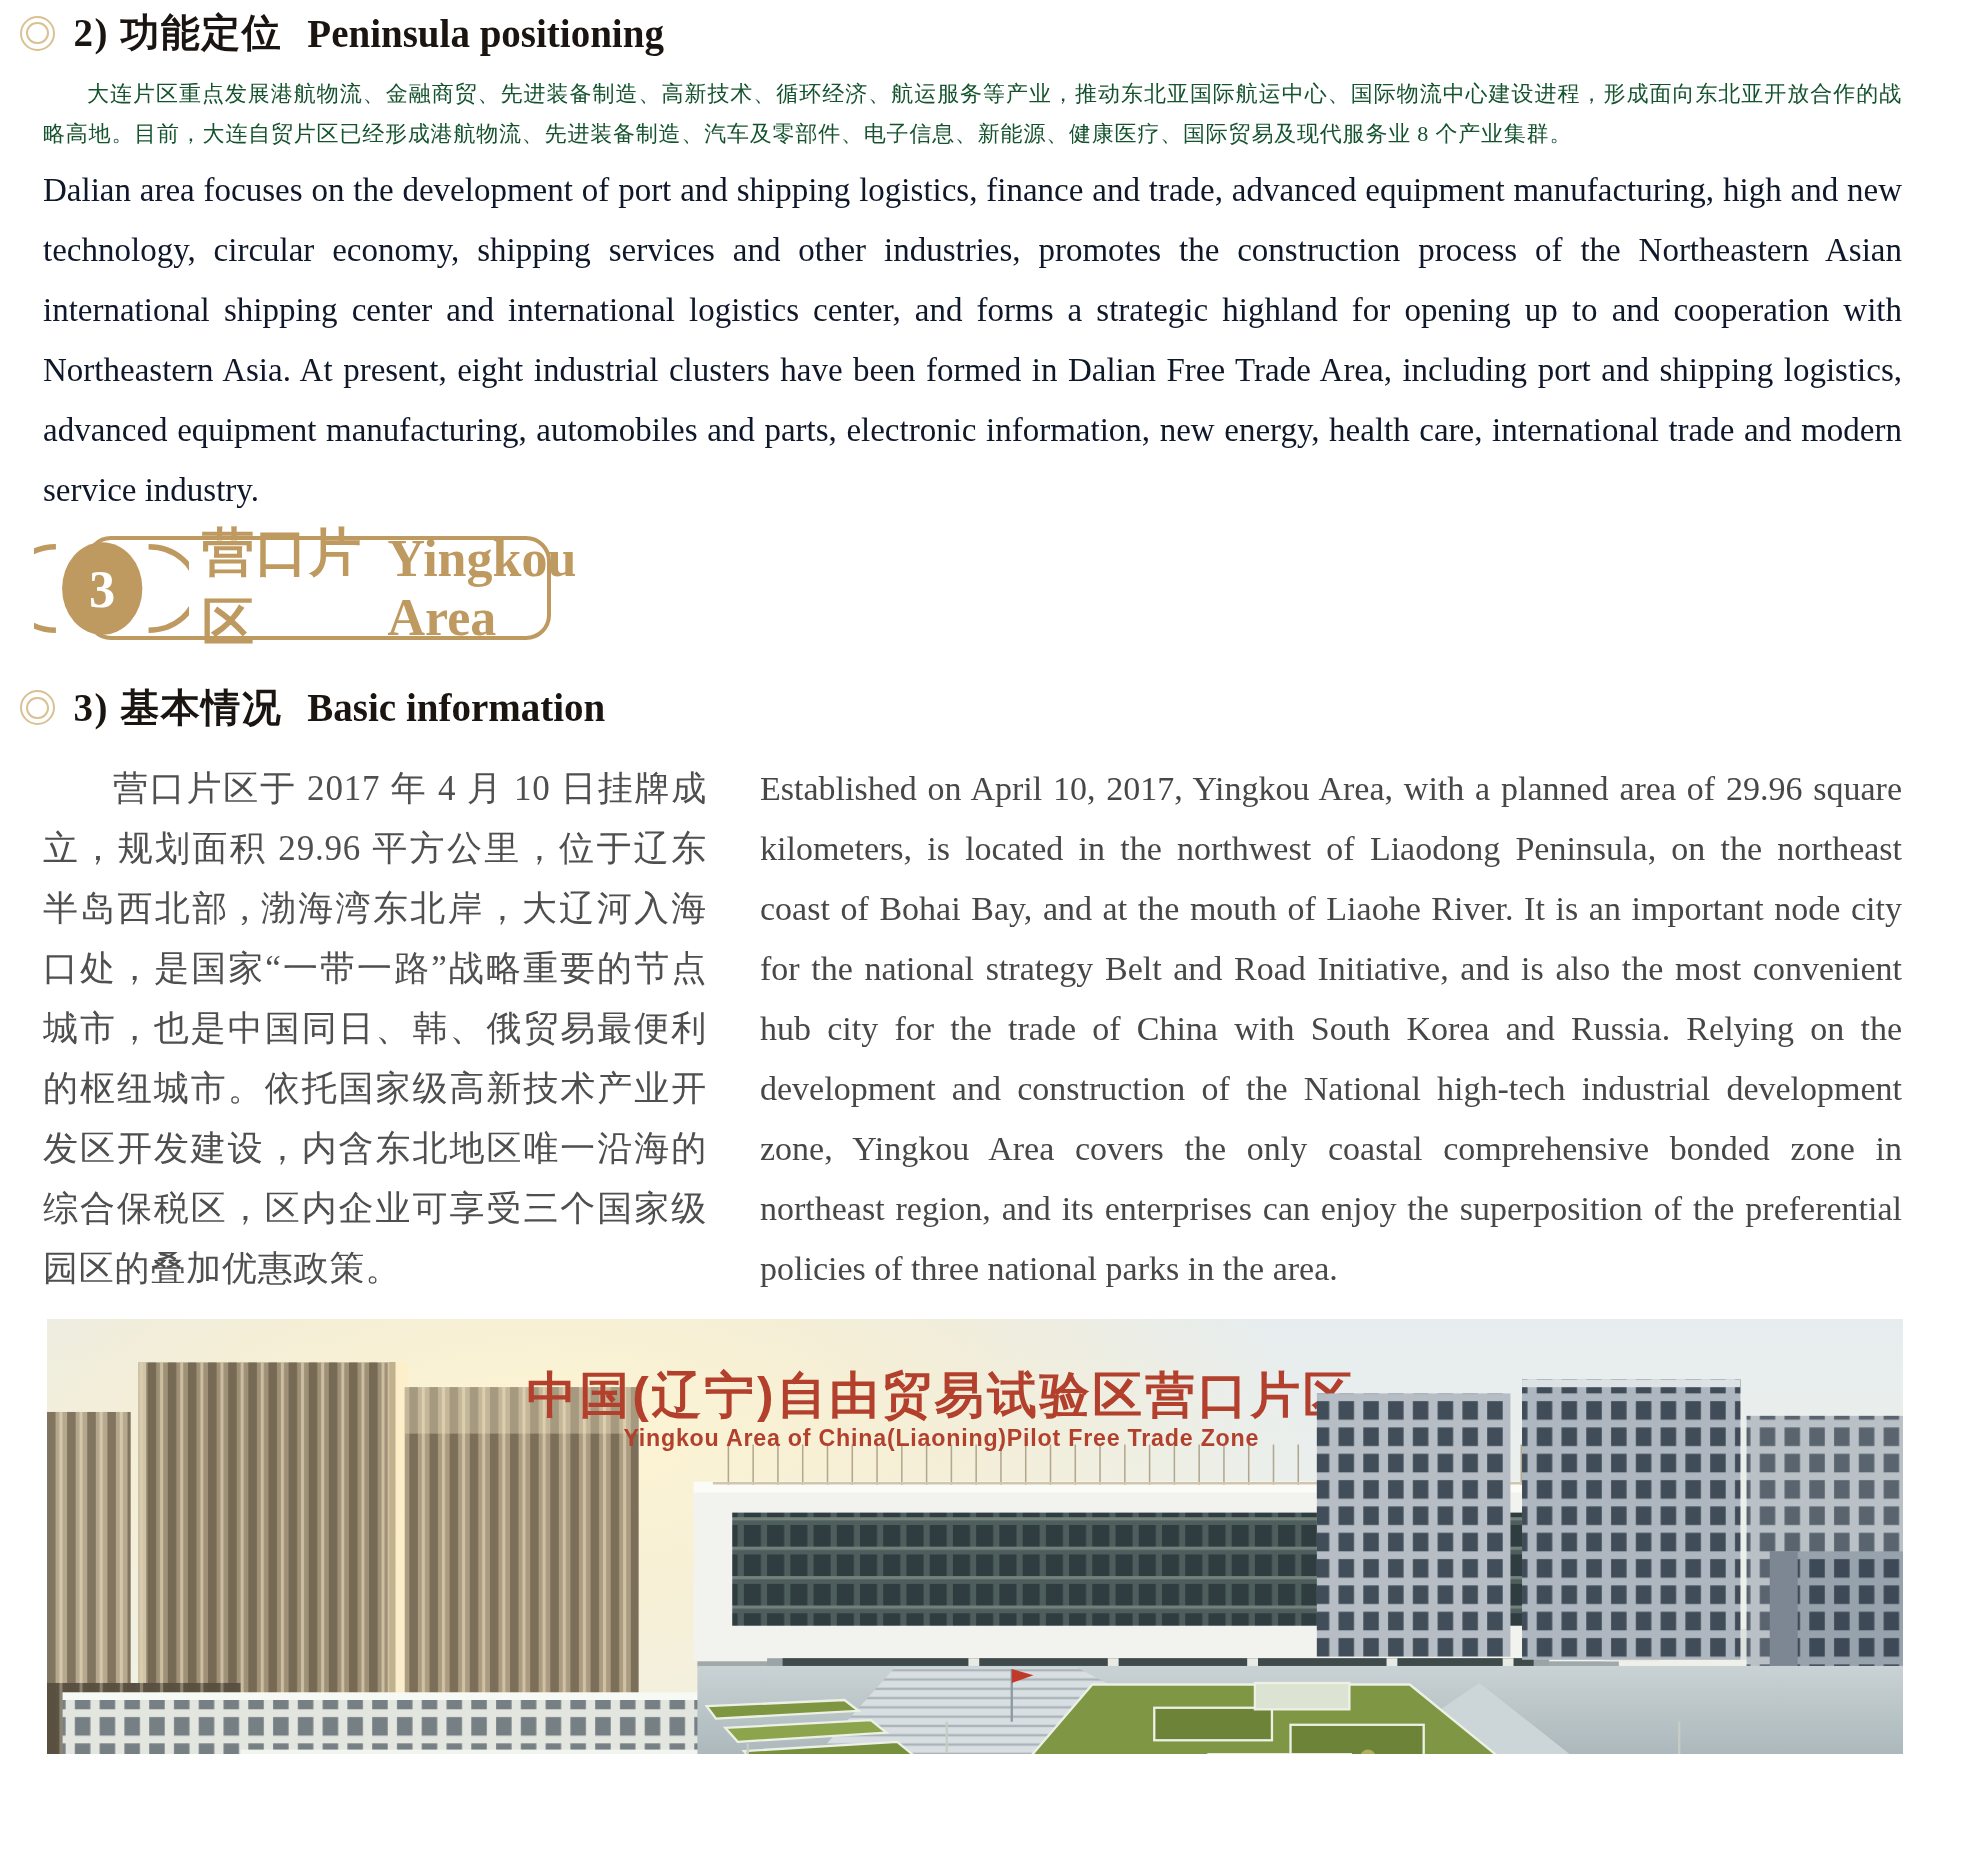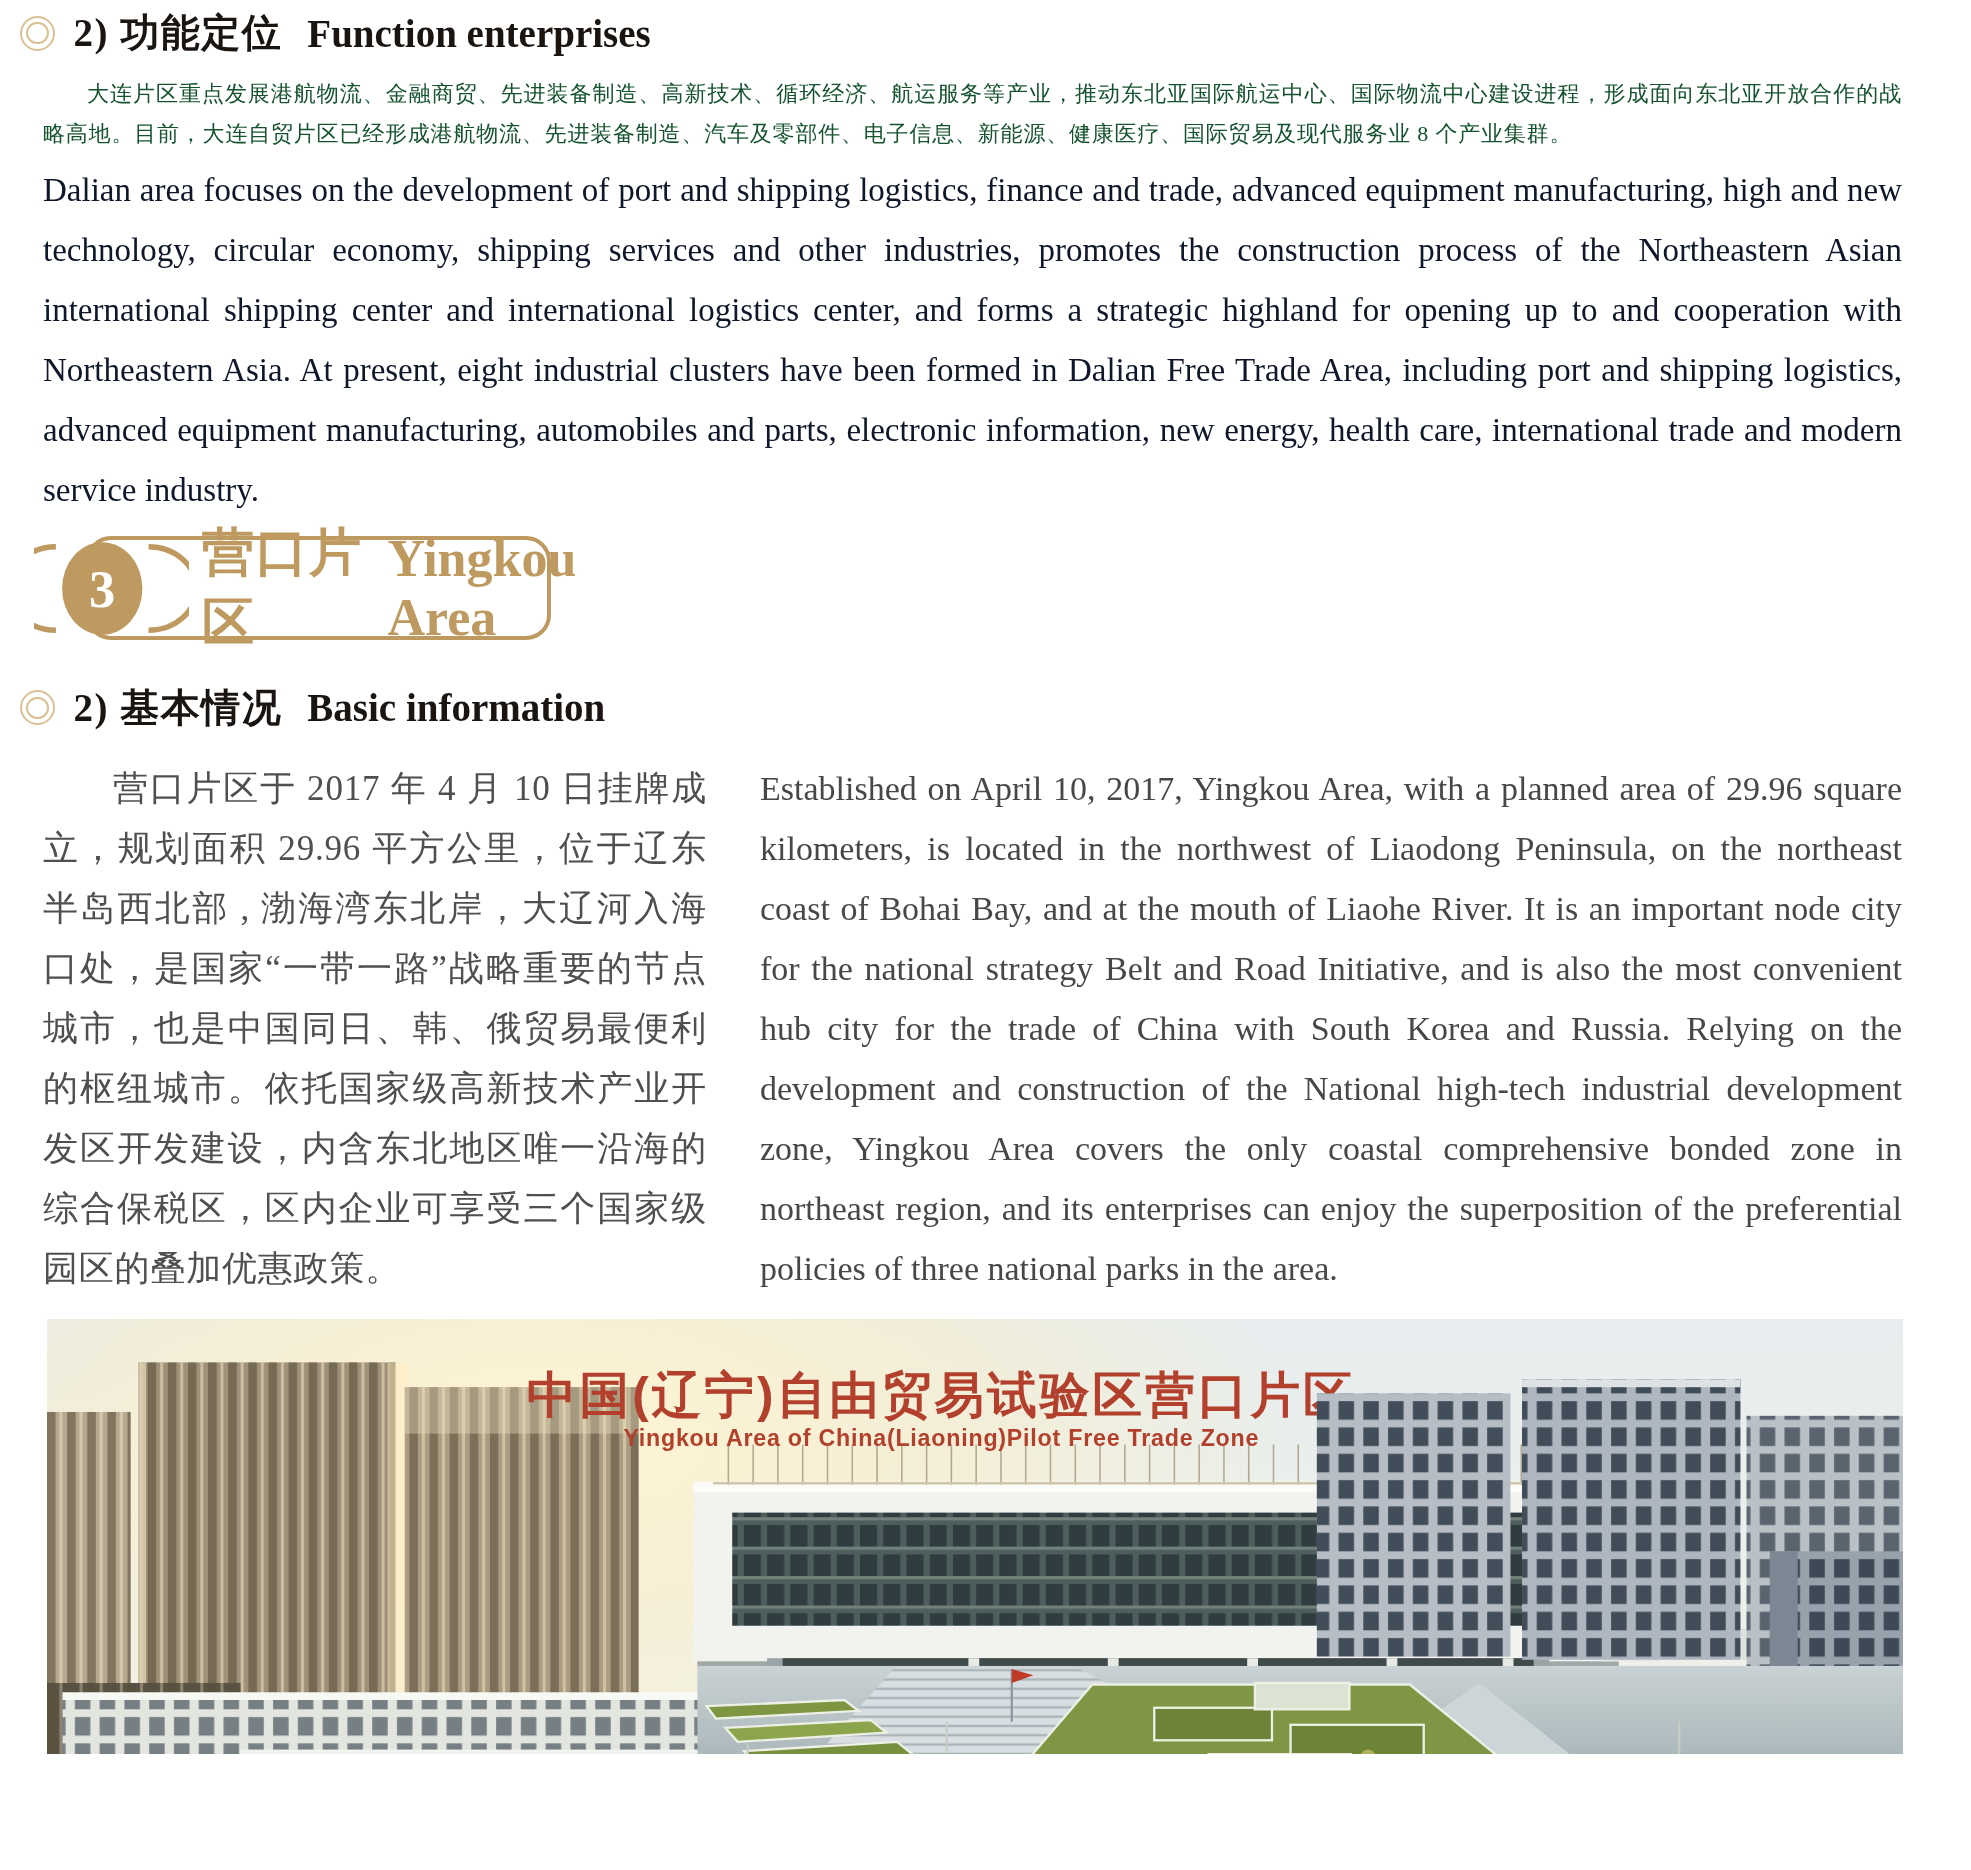--- a/index.html
+++ b/index.html
@@ -43,21 +43,21 @@
 </head>
 <body>
 
 <div class="page">
 
   <div class="heading">
     <span class="ring-icon">
         <span class="inner"></span>
       </span>
     <span class="h-zh">2) 功能定位</span>
-    <span class="h-en">Function enterprises</span>
+    <span class="h-en">Peninsula positioning</span>
   </div>
 
   <p class="para-zh">大连片区重点发展港航物流、金融商贸、先进装备制造、高新技术、循环经济、航运服务等产业，推动东北亚国际航运中心、国际物流中心建设进程，形成面向东北亚开放合作的战略高地。目前，大连自贸片区已经形成港航物流、先进装备制造、汽车及零部件、电子信息、新能源、健康医疗、国际贸易及现代服务业 8 个产业集群。</p>
   <p class="para-en">Dalian area focuses on the development of port and shipping logistics, finance and trade, advanced equipment manufacturing, high and new technology, circular economy, shipping services and other industries, promotes the construction process of the Northeastern Asian international shipping center and international logistics center, and forms a strategic highland for opening up to and cooperation with Northeastern Asia. At present, eight industrial clusters have been formed in Dalian Free Trade Area, including port and shipping logistics, advanced equipment manufacturing, automobiles and parts, electronic information, new energy, health care, international trade and modern service industry.</p>
 
   <div class="badge">
     <div class="badge-box"></div>
     <svg class="badge-circle" width="155" height="105" viewBox="0 0 200 136">
       <path d="M28,14 A62,54 0 0 0 28,122" fill="none" stroke="#bf9a60" stroke-width="7"></path>
       <ellipse cx="88" cy="68" rx="52" ry="60" fill="#bf9a60"></ellipse>
@@ -67,21 +67,21 @@
     <div class="badge-title">
       <span class="t-zh">营口片区</span>
       <span class="t-en">Yingkou Area</span>
     </div>
   </div>
 
   <div class="heading" style="margin-top:33px;">
     <span class="ring-icon">
         <span class="inner"></span>
       </span>
-    <span class="h-zh">2) 基本情况</span>
+    <span class="h-zh">3) 基本情况</span>
     <span class="h-en">Basic information</span>
   </div>
 
   <div class="columns">
     <p class="col-zh">营口片区于 2017 年 4 月 10 日挂牌成立，规划面积 29.96 平方公里，位于辽东半岛西北部 , 渤海湾东北岸，大辽河入海口处，是国家“一带一路”战略重要的节点城市，也是中国同日、韩、俄贸易最便利的枢纽城市。依托国家级高新技术产业开发区开发建设，内含东北地区唯一沿海的综合保税区，区内企业可享受三个国家级园区的叠加优惠政策。</p>
     <p class="col-en">Established on April 10, 2017, Yingkou Area, with a planned area of 29.96 square kilometers, is located in the northwest of Liaodong Peninsula, on the northeast coast of Bohai Bay, and at the mouth of Liaohe River. It is an important node city for the national strategy Belt and Road Initiative, and is also the most convenient hub city for the trade of China with South Korea and Russia. Relying on the development and construction of the National high-tech industrial development zone, Yingkou Area covers the only coastal comprehensive bonded zone in northeast region, and its enterprises can enjoy the superposition of the preferential policies of three national parks in the area.</p>
   </div>
 
   <div class="photo">
     <svg width="1856" height="474" viewBox="0 0 2397 612">

